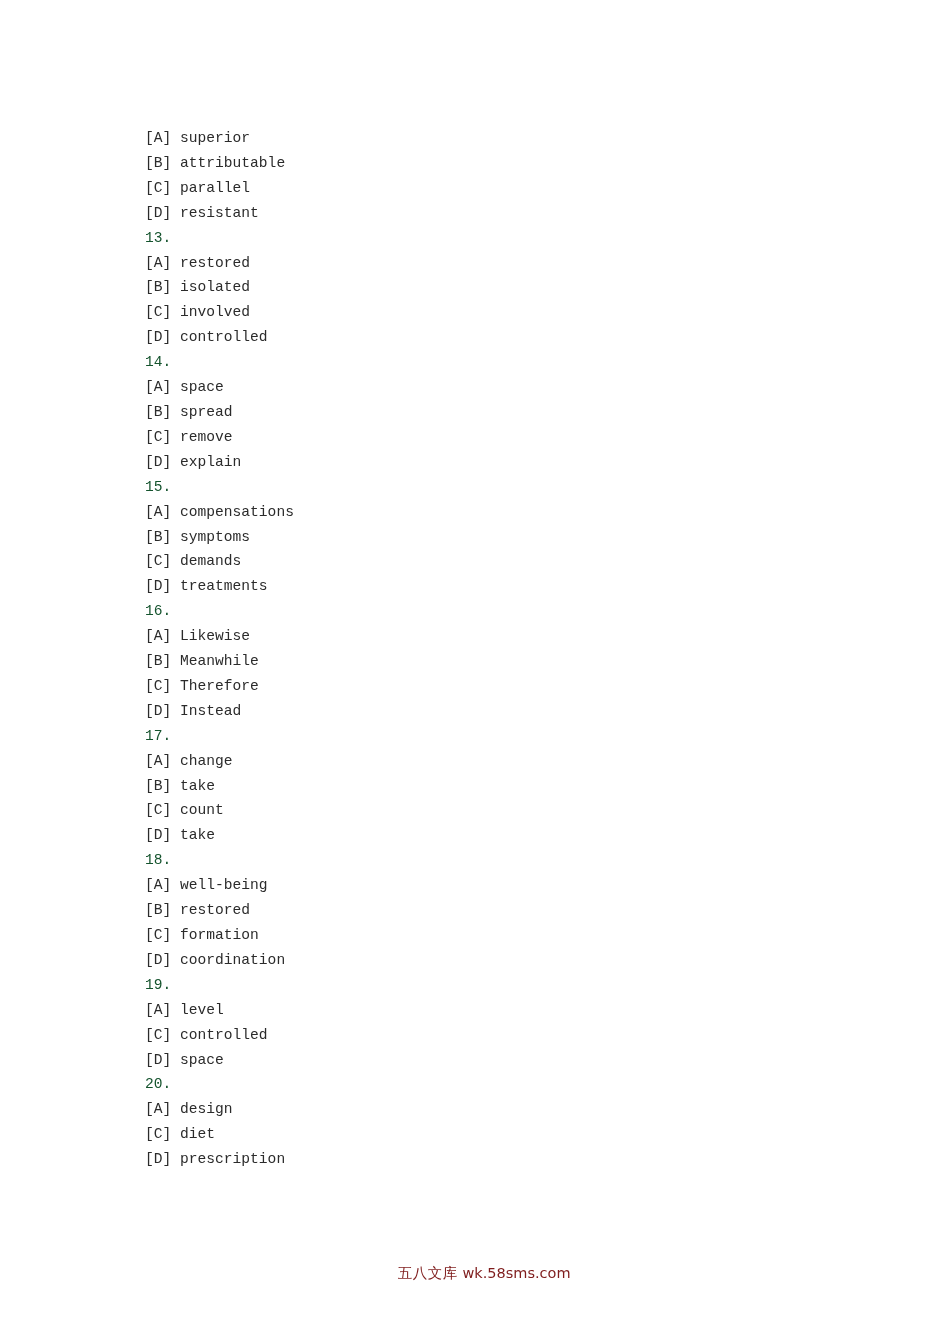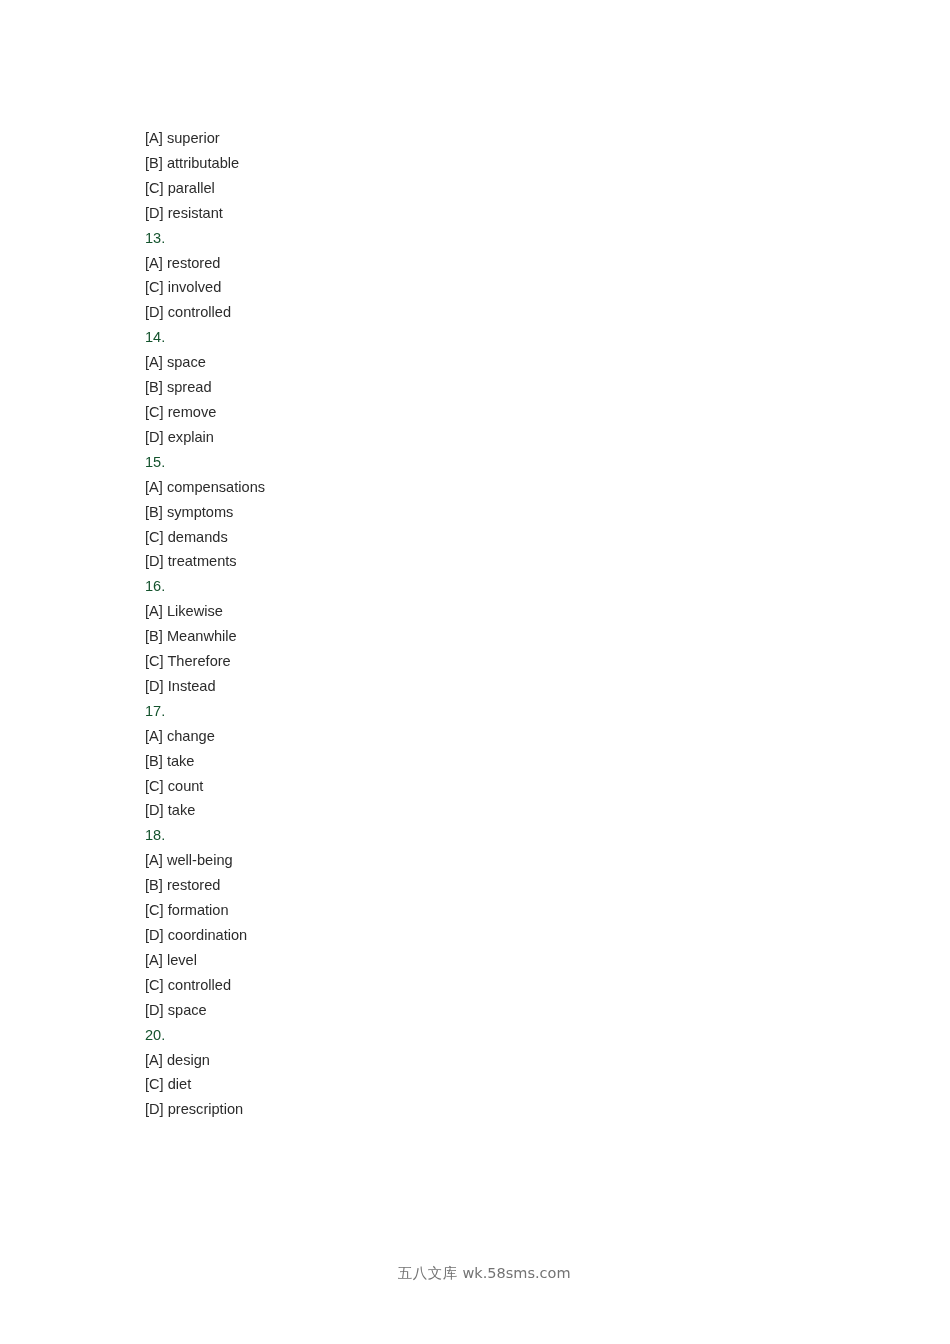--- a/index.html
+++ b/index.html
@@ -29,40 +29,40 @@
     top: 126px;
     width: 700px;
   }
   .line {
     height: 24.92px;
     line-height: 24.92px;
     font-size: 14.6px;
     color: #2b2b2b;
     white-space: pre;
     letter-spacing: 0px;
-    font-family: Liberation Sans, sans-serif;
+    font-family: Liberation Mono, monospace;
   }
   .line.question {
     color: #14532d;
   }
   .line .tag {
     white-space: pre;
   }
   .line .word {
     white-space: pre;
   }
   .watermark {
     position: absolute;
     left: 0;
     top: 1243px;
     width: 950px;
     text-align: center;
     font-size: 14.5px;
     line-height: 20px;
-    color: #737373;
+    color: #7f1d1d;
     font-family: "DejaVu Sans", "Liberation Sans", sans-serif;
     white-space: pre;
   }
   .watermark .wm-cn {
     font-family: "DejaVu Sans", "Liberation Sans", sans-serif;
     letter-spacing: 0.5px;
   }
   .watermark .wm-url {
     font-family: "DejaVu Sans", "Liberation Sans", sans-serif;
   }
@@ -72,20 +72,21 @@
 
 <div class="page">
 
   <div class="content">
       <div class="line"><span class="tag">[A]</span><span class="word"> </span><span class="word">superior</span></div>
       <div class="line"><span class="tag">[B]</span><span class="word"> </span><span class="word">attributable</span></div>
       <div class="line"><span class="tag">[C]</span><span class="word"> </span><span class="word">parallel</span></div>
       <div class="line"><span class="tag">[D]</span><span class="word"> </span><span class="word">resistant</span></div>
       <div class="line question"><span class="word">13.</span></div>
       <div class="line"><span class="tag">[A]</span><span class="word"> </span><span class="word">restored</span></div>
+      <div class="line"><span class="tag">[B]</span><span class="word"> </span><span class="word">isolated</span></div>
       <div class="line"><span class="tag">[C]</span><span class="word"> </span><span class="word">involved</span></div>
       <div class="line"><span class="tag">[D]</span><span class="word"> </span><span class="word">controlled</span></div>
       <div class="line question"><span class="word">14.</span></div>
       <div class="line"><span class="tag">[A]</span><span class="word"> </span><span class="word">space</span></div>
       <div class="line"><span class="tag">[B]</span><span class="word"> </span><span class="word">spread</span></div>
       <div class="line"><span class="tag">[C]</span><span class="word"> </span><span class="word">remove</span></div>
       <div class="line"><span class="tag">[D]</span><span class="word"> </span><span class="word">explain</span></div>
       <div class="line question"><span class="word">15.</span></div>
       <div class="line"><span class="tag">[A]</span><span class="word"> </span><span class="word">compensations</span></div>
       <div class="line"><span class="tag">[B]</span><span class="word"> </span><span class="word">symptoms</span></div>
@@ -99,20 +100,21 @@
       <div class="line question"><span class="word">17.</span></div>
       <div class="line"><span class="tag">[A]</span><span class="word"> </span><span class="word">change</span></div>
       <div class="line"><span class="tag">[B]</span><span class="word"> </span><span class="word">take</span></div>
       <div class="line"><span class="tag">[C]</span><span class="word"> </span><span class="word">count</span></div>
       <div class="line"><span class="tag">[D]</span><span class="word"> </span><span class="word">take</span></div>
       <div class="line question"><span class="word">18.</span></div>
       <div class="line"><span class="tag">[A]</span><span class="word"> </span><span class="word">well-being</span></div>
       <div class="line"><span class="tag">[B]</span><span class="word"> </span><span class="word">restored</span></div>
       <div class="line"><span class="tag">[C]</span><span class="word"> </span><span class="word">formation</span></div>
       <div class="line"><span class="tag">[D]</span><span class="word"> </span><span class="word">coordination</span></div>
+      <div class="line question"><span class="word">19.</span></div>
       <div class="line"><span class="tag">[A]</span><span class="word"> </span><span class="word">level</span></div>
       <div class="line"><span class="tag">[C]</span><span class="word"> </span><span class="word">controlled</span></div>
       <div class="line"><span class="tag">[D]</span><span class="word"> </span><span class="word">space</span></div>
       <div class="line question"><span class="word">20.</span></div>
       <div class="line"><span class="tag">[A]</span><span class="word"> </span><span class="word">design</span></div>
       <div class="line"><span class="tag">[C]</span><span class="word"> </span><span class="word">diet</span></div>
       <div class="line"><span class="tag">[D]</span><span class="word"> </span><span class="word">prescription</span></div>
     </div>
 
   <div class="watermark">

